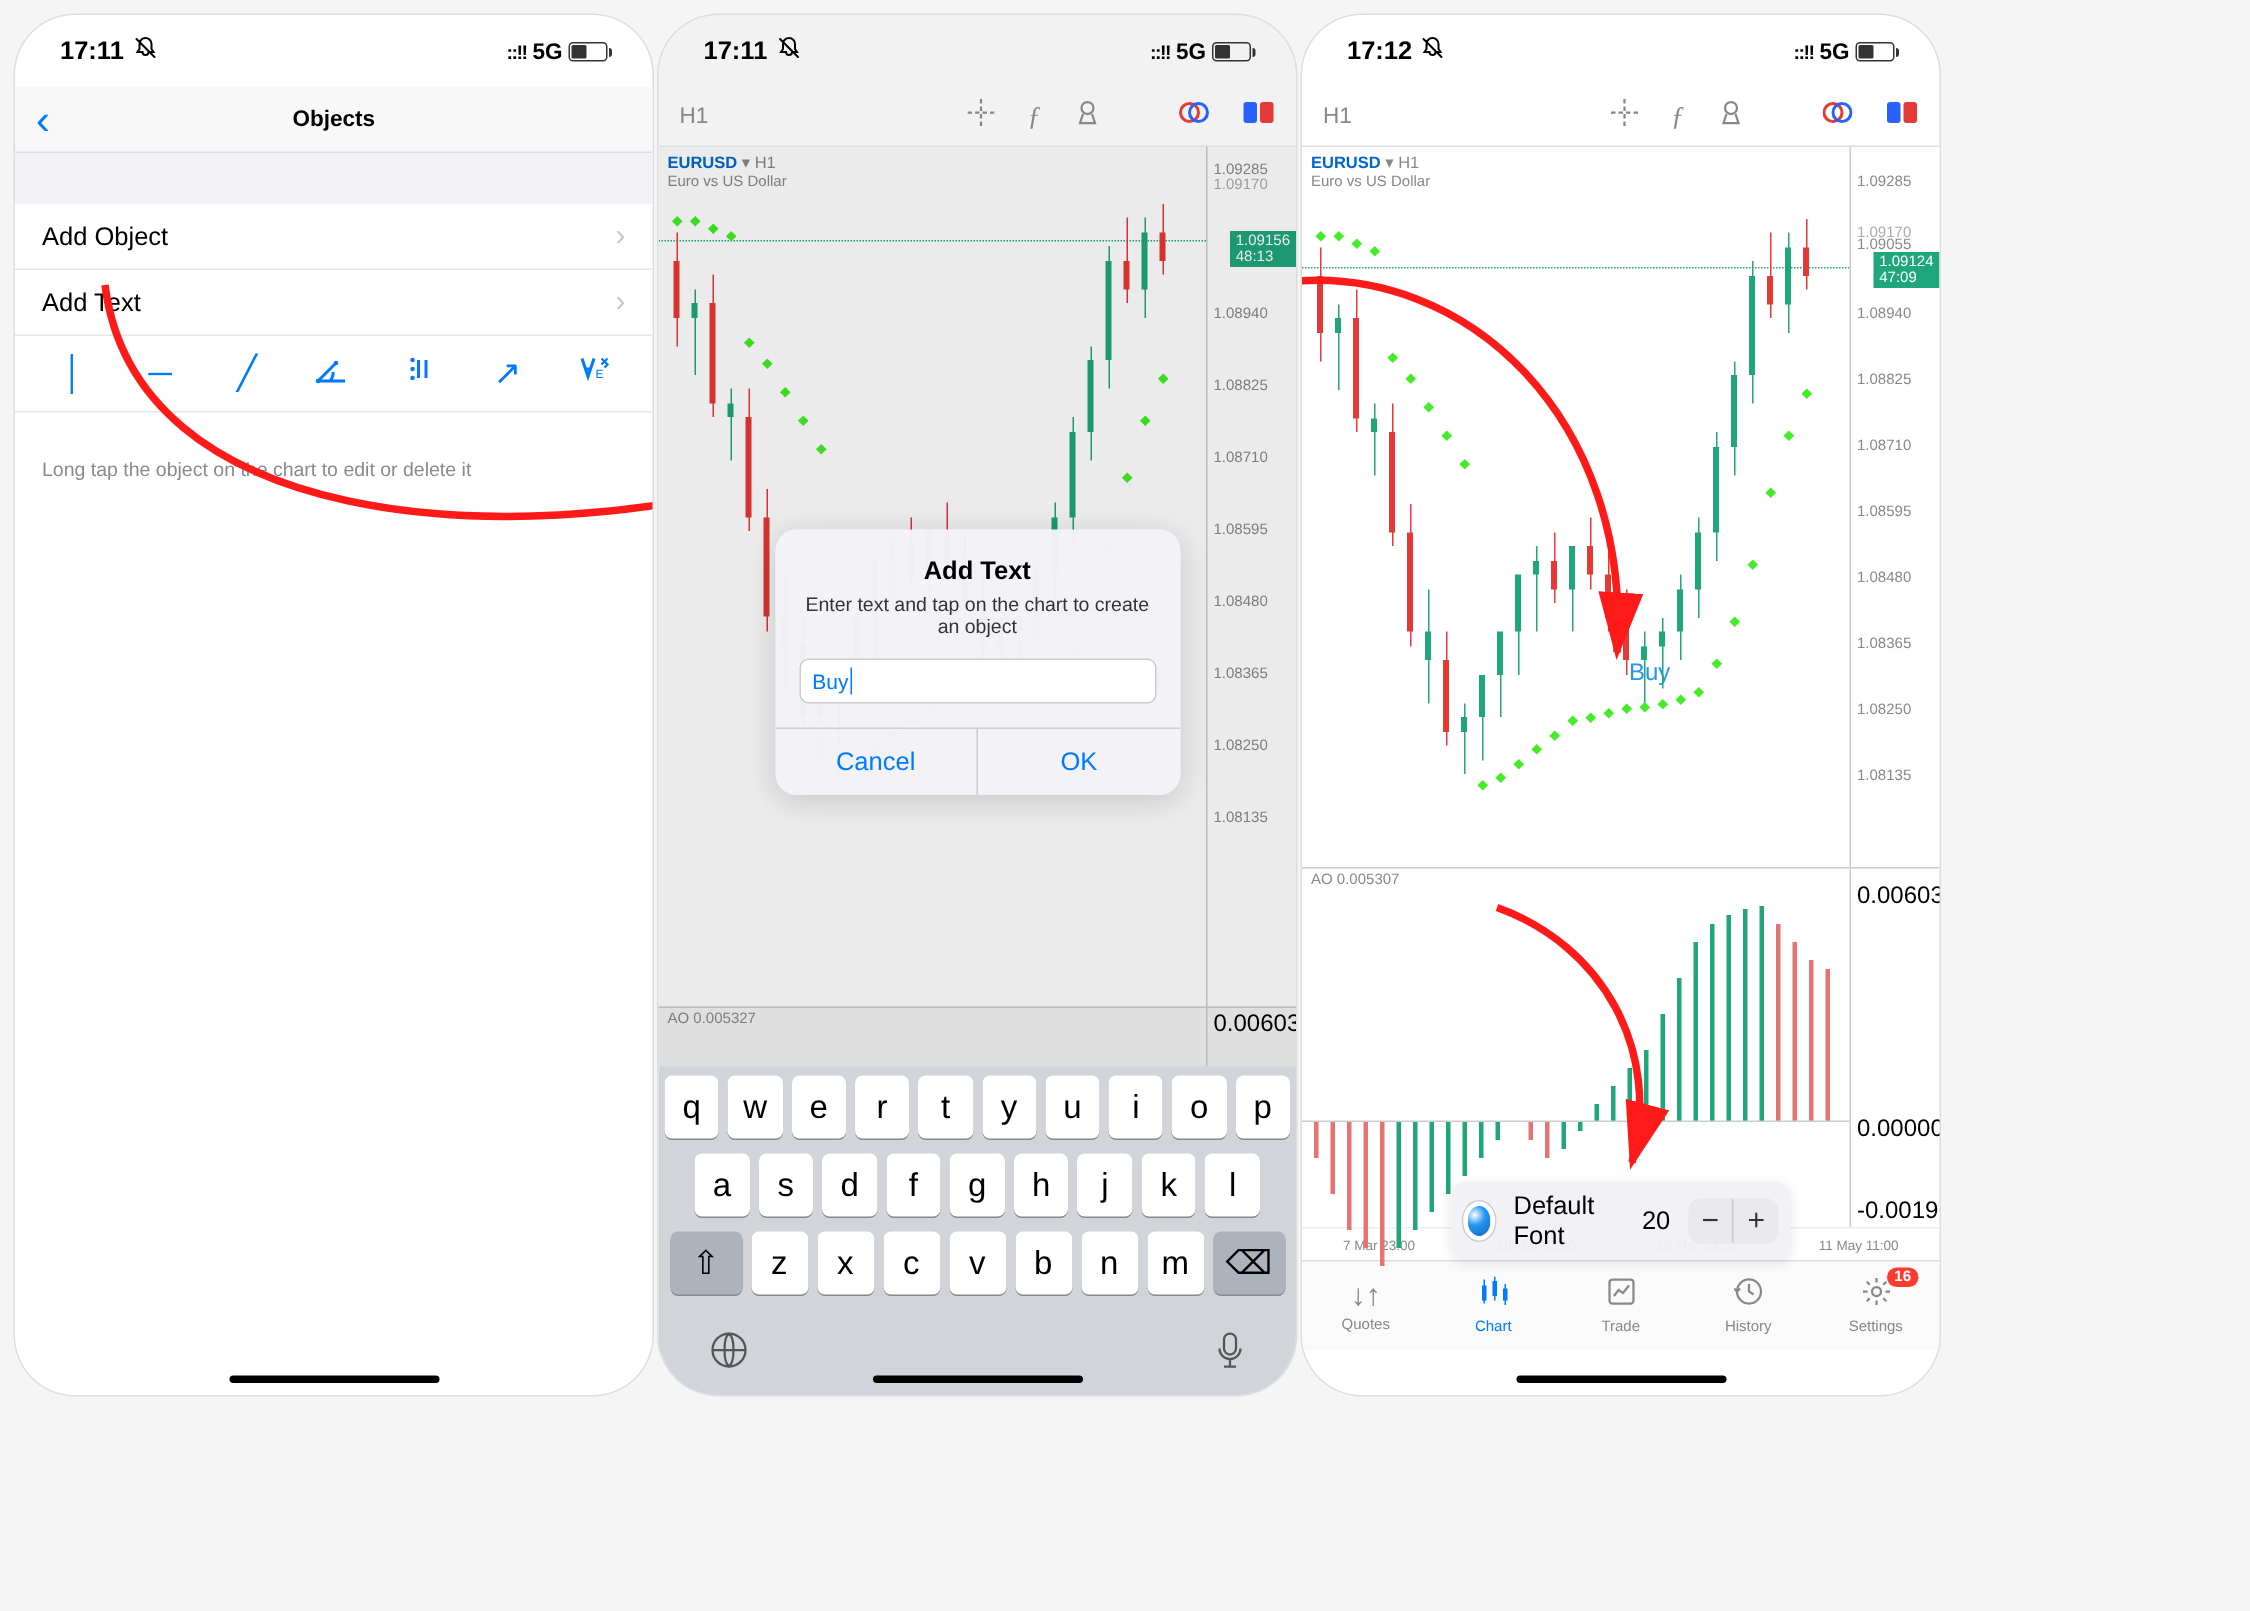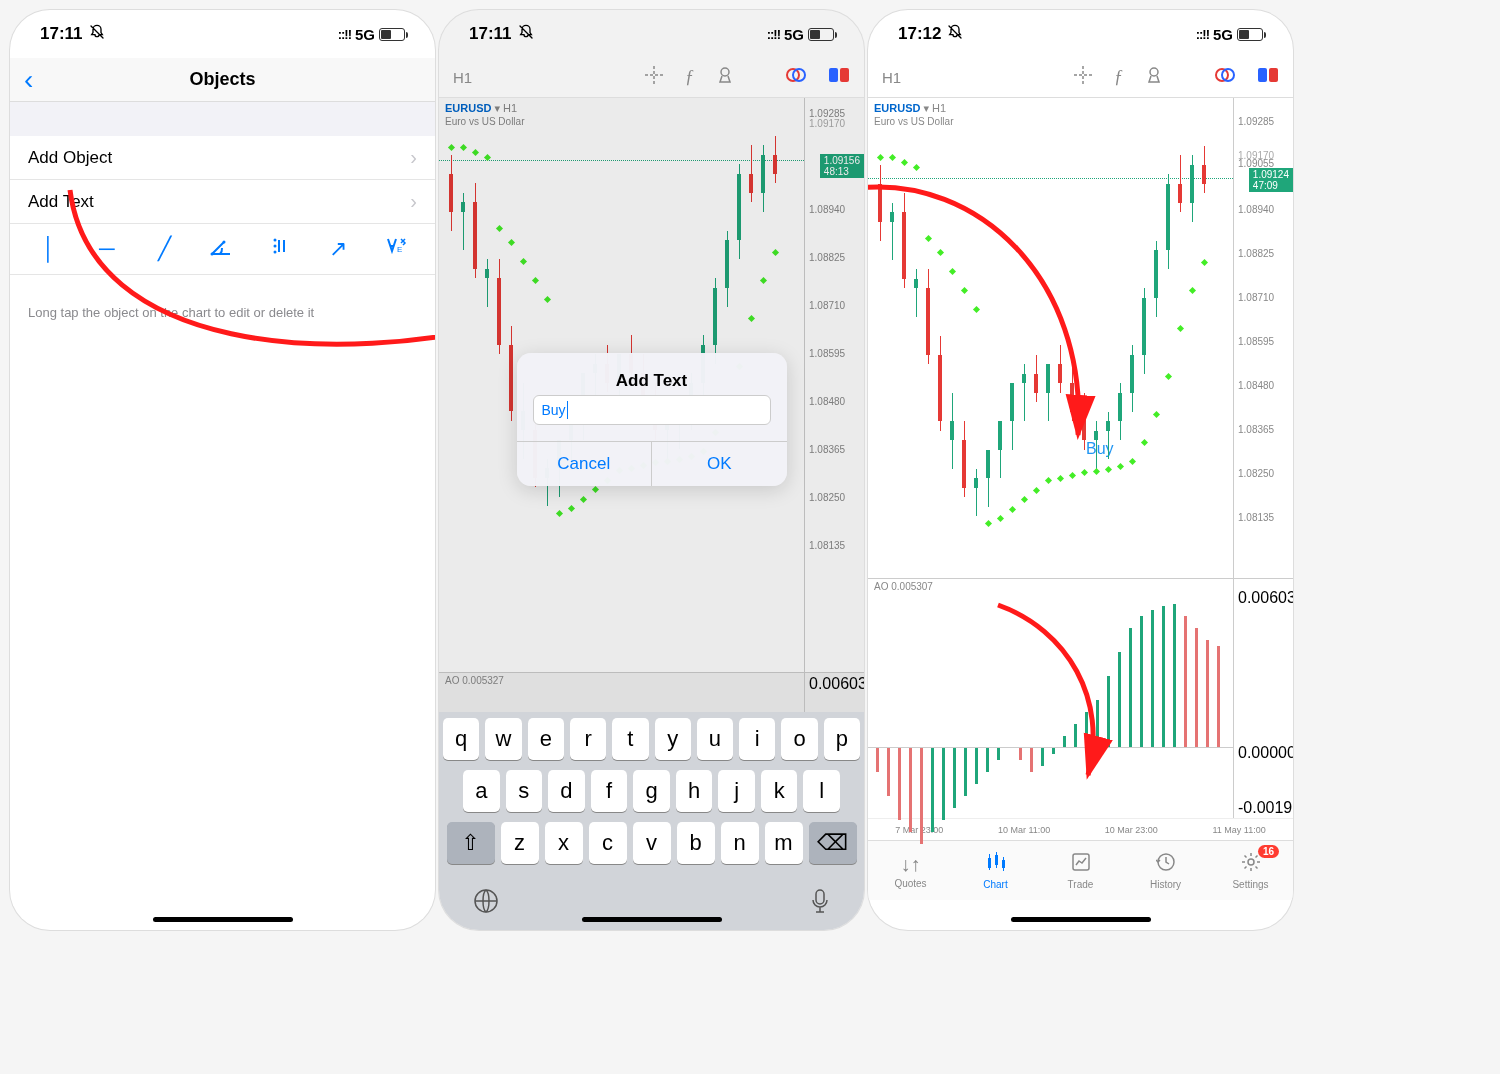--- a/index.html
+++ b/index.html
@@ -9,21 +9,21 @@
   .status-left { display: flex; align-items: center; gap: 6px; }
   .status-right { display: flex; align-items: center; gap: 4px; font-size: 15px; }
   .battery { width: 26px; height: 13px; border: 1.5px solid #333; border-radius: 3px; position: relative; display: inline-block; }
   .battery::after { content: ""; position: absolute; right: -4px; top: 3px; width: 2px; height: 6px; background: #333; border-radius: 0 2px 2px 0; }
   .battery-fill { position: absolute; left: 1px; top: 1px; bottom: 1px; width: 40%; background: #333; border-radius: 1px; }
   .sig-dots { font-size: 13px; letter-spacing: -1px; }
   .bell-off { font-size: 17px; }
   
   .nav-bar { height: 44px; display: flex; align-items: center; justify-content: center; position: relative; background: #f8f8f8; border-bottom: 0.5px solid #ddd; }
   .nav-back { position: absolute; left: 14px; font-size: 28px; color: #007aff; font-weight: 300; }
-  .nav-title { font-size: 18px; font-weight: 600; }
+  .nav-title { font-size: 15px; font-weight: 600; }
   .list { background: #fff; }
   .list-item { height: 44px; display: flex; align-items: center; justify-content: space-between; padding: 0 18px; border-bottom: 0.5px solid #e5e5e5; font-size: 17px; }
   .chevron { color: #c7c7cc; font-size: 20px; }
   .tool-row { display: flex; justify-content: space-around; padding: 12px 10px; border-bottom: 0.5px solid #e5e5e5; }
   .tool-icon { color: #007aff; font-size: 22px; width: 30px; text-align: center; }
   .hint { padding: 30px 18px; font-size: 13px; color: #8a8a8e; }
   .home-indicator { position: absolute; bottom: 8px; left: 50%; transform: translateX(-50%); width: 140px; height: 5px; background: #000; border-radius: 3px; }
   
   .chart-header { height: 40px; display: flex; align-items: center; justify-content: space-between; padding: 0 14px; border-bottom: 0.5px solid #ddd; }
   .chart-header-left { color: #888; font-size: 15px; font-weight: 500; }
@@ -380,20 +380,21 @@
         <span class="ao-label">AO 0.005327</span>
       </div>
       <div style="width:60px;border-left:0.5px solid #ccc;position:relative">
         <span class="y-tick" style="top:2px">0.006039</span>
       </div>
     </div>
     <div class="overlay-dim"></div>
 
     <div class="alert">
       <div class="alert-title">Add Text</div>
+      <div class="alert-msg">Enter text and tap on the chart to create an object</div>
       <div class="alert-input">
         <span>Buy</span>
           <span class="cursor"></span>
       </div>
       <div class="alert-buttons">
         <div class="alert-btn">Cancel</div>
         <div class="alert-btn">OK</div>
       </div>
     </div>
   </div>
@@ -711,20 +712,29 @@
       </div>
   </div>
 
   <div class="x-axis">
     <span>7 Mar 23:00</span>
       <span>10 Mar 11:00</span>
       <span>10 Mar 23:00</span>
       <span>11 May 11:00</span>
   </div>
 
+  <div class="font-bar">
+    <span class="color-swatch"></span>
+    <span class="font-label">Default Font</span>
+    <span class="font-label">20</span>
+    <div class="stepper">
+      <div class="stepper-btn">−</div>
+      <div class="stepper-btn">+</div>
+    </div>
+  </div>
 
   <div class="tab-bar">
     <div class="tab">
       <span class="tab-icon">↓↑</span>
       <span>Quotes</span>
     </div>
     <div class="tab active">
       <span class="tab-icon">
         <svg width="22" height="20" viewBox="0 0 22 20">
             <rect x="3" y="6" width="3" height="10" fill="#007aff"></rect>

